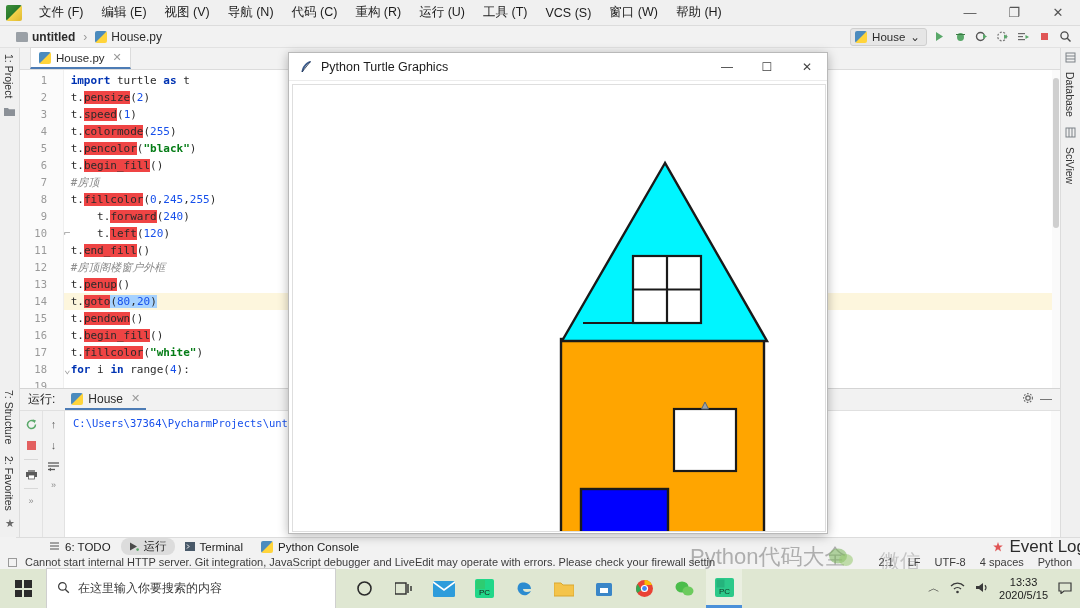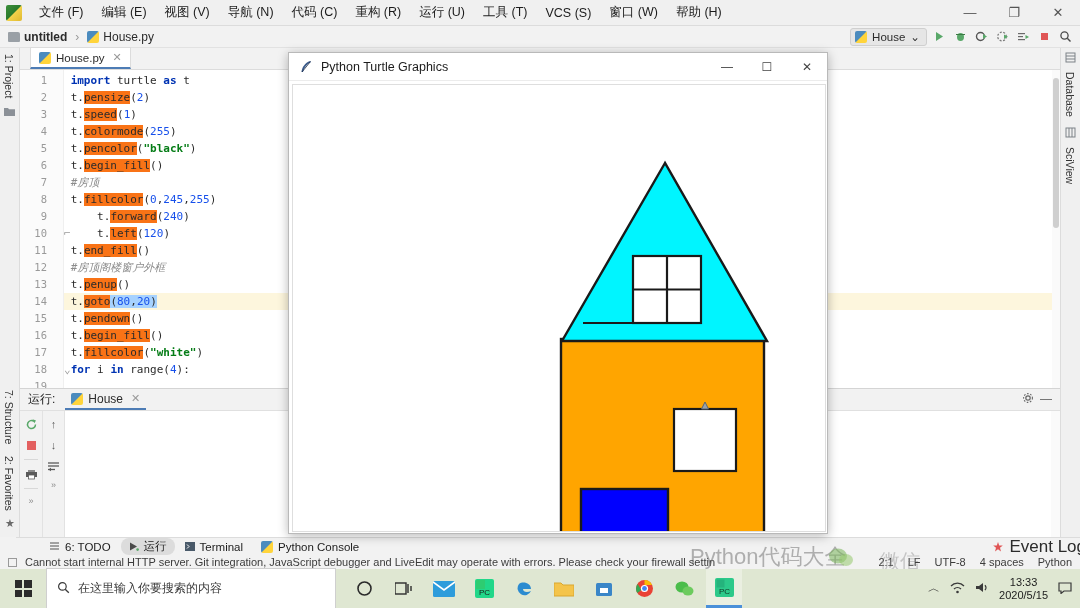--- a/index.html
+++ b/index.html
@@ -21,21 +21,21 @@
   .menubar { display:flex; align-items:center; gap:0; }
   .menu-item { padding:4px 9px; font-size:12.5px; color:#1c1c1c; white-space:nowrap; }
   .win-title { position:absolute; left:0; right:0; text-align:center; font-size:12px;
                color:#9a9a9a; pointer-events:none; }
   .win-btns { margin-left:auto; display:flex; height:26px; z-index:3; }
   .win-btn { width:44px; display:flex; align-items:center; justify-content:center;
              color:#555; font-size:13px; }
 
   
   .navrow { height:22px; background:#f2f2f2; display:flex; align-items:center;
-            padding-left:8px; border-bottom:1px solid #e2e2e2; position:relative; }
+            padding-left:16px; border-bottom:1px solid #e2e2e2; position:relative; }
   .crumb { display:flex; align-items:center; gap:4px; font-size:12px; }
   .crumb .sep { color:#999; margin:0 4px; }
   .crumb b { font-weight:bold; }
   .folder-ic { width:12px; height:10px; background:#9aa0a6; border-radius:1px 2px 1px 1px; display:inline-block; }
   .py-ic { width:12px; height:12px; border-radius:2px; display:inline-block;
            background:linear-gradient(135deg,#4b8bbe 0%,#4b8bbe 48%,#ffd43b 52%,#ffd43b 100%); }
   .toolbar-right { margin-left:auto; display:flex; align-items:center; gap:3px; padding-right:6px; }
   .runcfg { display:flex; align-items:center; gap:5px; background:#e6e6e6; border:1px solid #cfcfcf;
             border-radius:3px; padding:1px 6px 1px 4px; font-size:11.5px; height:18px; }
   .tb-ic { width:18px; height:18px; display:flex; align-items:center; justify-content:center; }
@@ -65,28 +65,28 @@
   .gutter { width:44px; background:#fbfbfb; border-right:1px solid #efefef; padding-top:2px;
             text-align:right; color:#999; font-size:10.5px; flex:none; position:relative; }
   .gutter div { height:17px; line-height:17px; padding-right:16px; }
   .codelines { flex:1; padding-top:2px; position:relative; }
   .cl { height:17px; line-height:17px; padding-left:6px; white-space:pre; }
   .cl.cur { background:#fdf6dd; }
   .kw { color:#0033b3; font-weight:bold; }
   .num { color:#1750eb; }
   .str { color:#067d17; font-weight:bold; }
   .cmt { color:#8c8c8c; font-style:italic; }
-  .ident { background:#f97316; }
+  .ident { background:#ef4444; }
   .sel { background:#a6d2ff; }
   .edit-scroll { position:absolute; right:0; top:22px; width:8px; bottom:0; background:#fafafa; }
   .edit-thumb { position:absolute; top:8px; left:1px; width:6px; height:150px; background:#cfcfcf; border-radius:3px; }
 
   
   .runpanel { position:absolute; left:20px; top:340px; right:20px; bottom:0;
-              background:#7f1d1d; border-top:1px solid #d4d4d4;text-align:center; }
+              background:#7f1d1d; border-top:1px solid #d4d4d4; }
   .run-head { height:22px; background:#f2f2f2; display:flex; align-items:center;
               gap:10px; padding-left:8px; border-bottom:1px solid #e0e0e0; }
   .run-label { font-size:12px; color:#1c1c1c; }
   .run-tab { display:flex; align-items:center; gap:5px; font-size:12px; padding:0 6px;
              height:21px; border-bottom:2px solid #4d7cb5; }
   .run-head-right { margin-left:auto; display:flex; gap:6px; padding-right:8px; color:#666; }
   .run-body { position:absolute; left:0; top:22px; right:0; bottom:0; display:flex; }
   .run-side { width:44px; background:#f2f2f2; display:flex; }
   .run-col { width:22px; display:flex; flex-direction:column; align-items:center; gap:7px;
              padding-top:6px; }

